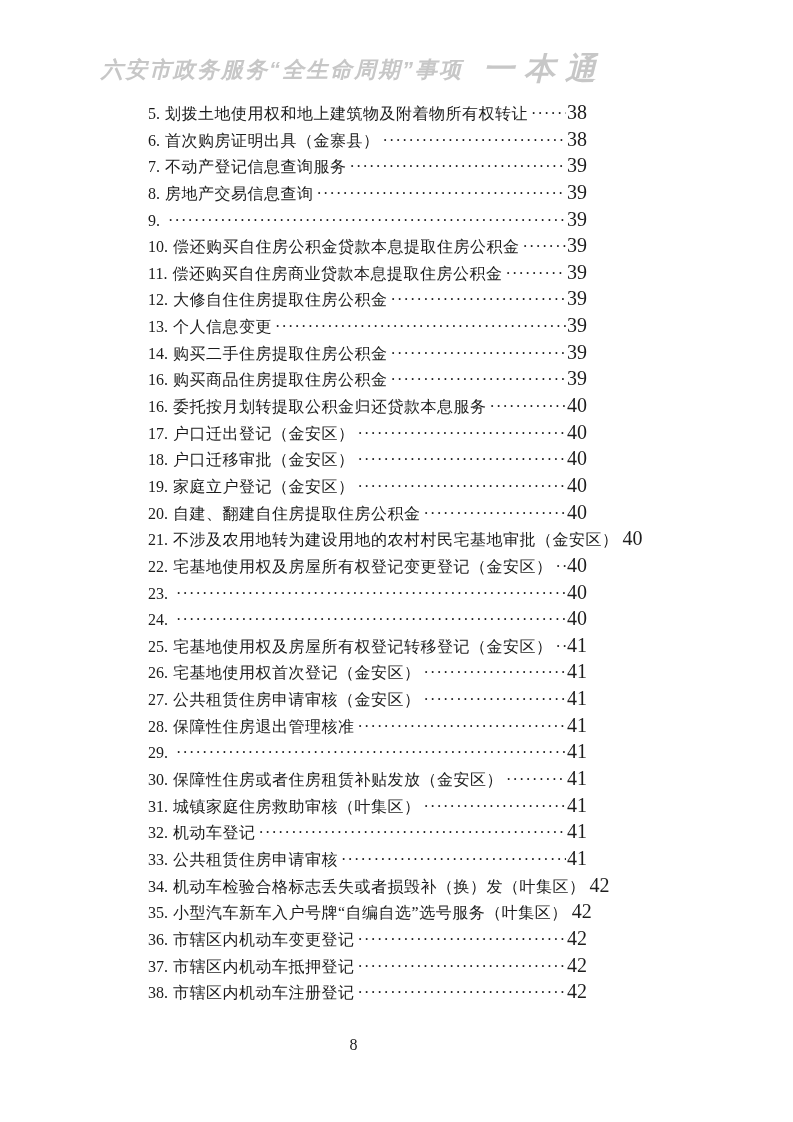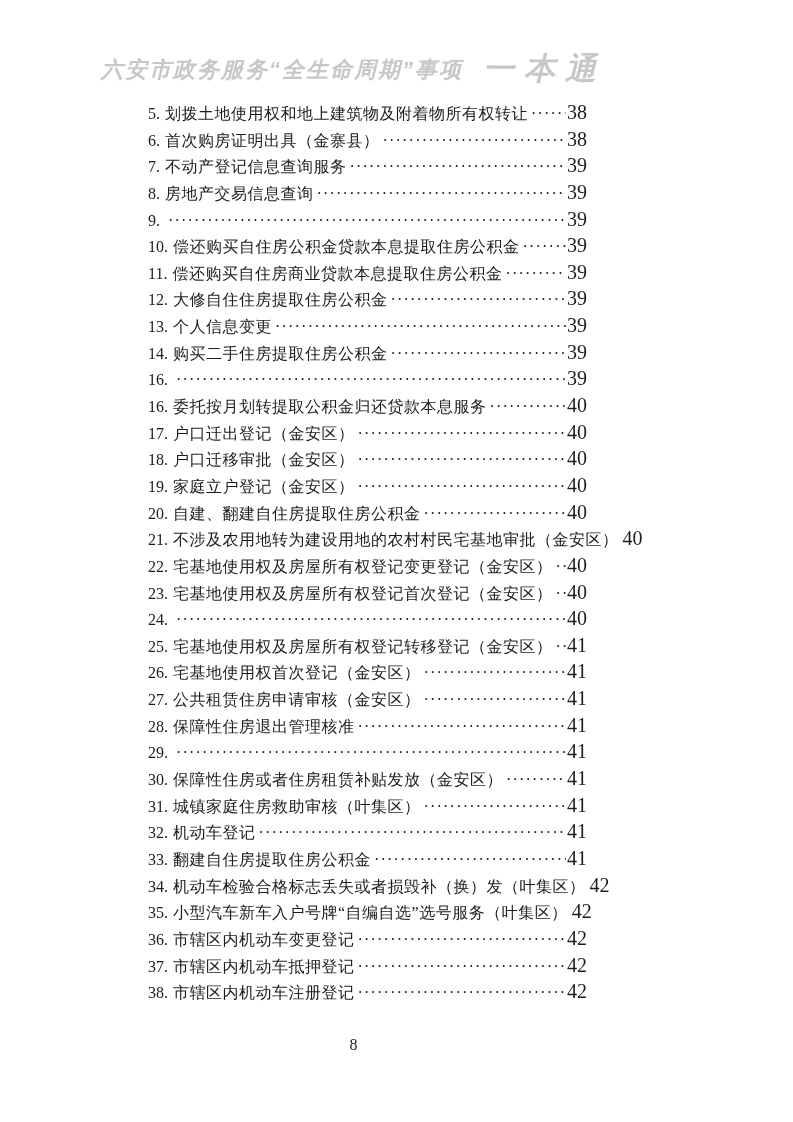--- a/index.html
+++ b/index.html
@@ -161,20 +161,21 @@
 
   <div class="row">
     <span class="num">14.</span>
     <span class="label">购买二手住房提取住房公积金</span>
     <span class="dots">························································································································</span>
     <span class="pg">39</span>
   </div>
 
   <div class="row">
     <span class="num">16.</span>
+    <span class="label">购买商品住房提取住房公积金</span>
     <span class="dots">························································································································</span>
     <span class="pg">39</span>
   </div>
 
   <div class="row">
     <span class="num">16.</span>
     <span class="label">委托按月划转提取公积金归还贷款本息服务</span>
     <span class="dots">························································································································</span>
     <span class="pg">40</span>
   </div>
@@ -216,21 +217,20 @@
 
   <div class="row">
     <span class="num">22.</span>
     <span class="label">宅基地使用权及房屋所有权登记变更登记（金安区）</span>
     <span class="dots">························································································································</span>
     <span class="pg">40</span>
   </div>
 
   <div class="row">
     <span class="num">23.</span>
-    <span class="label">宅基地使用权及房屋所有权登记首次登记（金安区）</span>
     <span class="dots">························································································································</span>
     <span class="pg">40</span>
   </div>
 
   <div class="row">
     <span class="num">24.</span>
     <span class="dots">························································································································</span>
     <span class="pg">40</span>
   </div>
 
@@ -284,21 +284,21 @@
 
   <div class="row">
     <span class="num">32.</span>
     <span class="label">机动车登记</span>
     <span class="dots">························································································································</span>
     <span class="pg">41</span>
   </div>
 
   <div class="row">
     <span class="num">33.</span>
-    <span class="label">翻建自住房提取住房公积金</span>
+    <span class="label">公共租赁住房申请审核</span>
     <span class="dots">························································································································</span>
     <span class="pg">41</span>
   </div>
 
   <div class="row">
     <span class="num">34.</span>
     <span class="label">机动车检验合格标志丢失或者损毁补（换）发（叶集区）</span>
     <span class="dots">························································································································</span>
     <span class="pg">42</span>
   </div>

